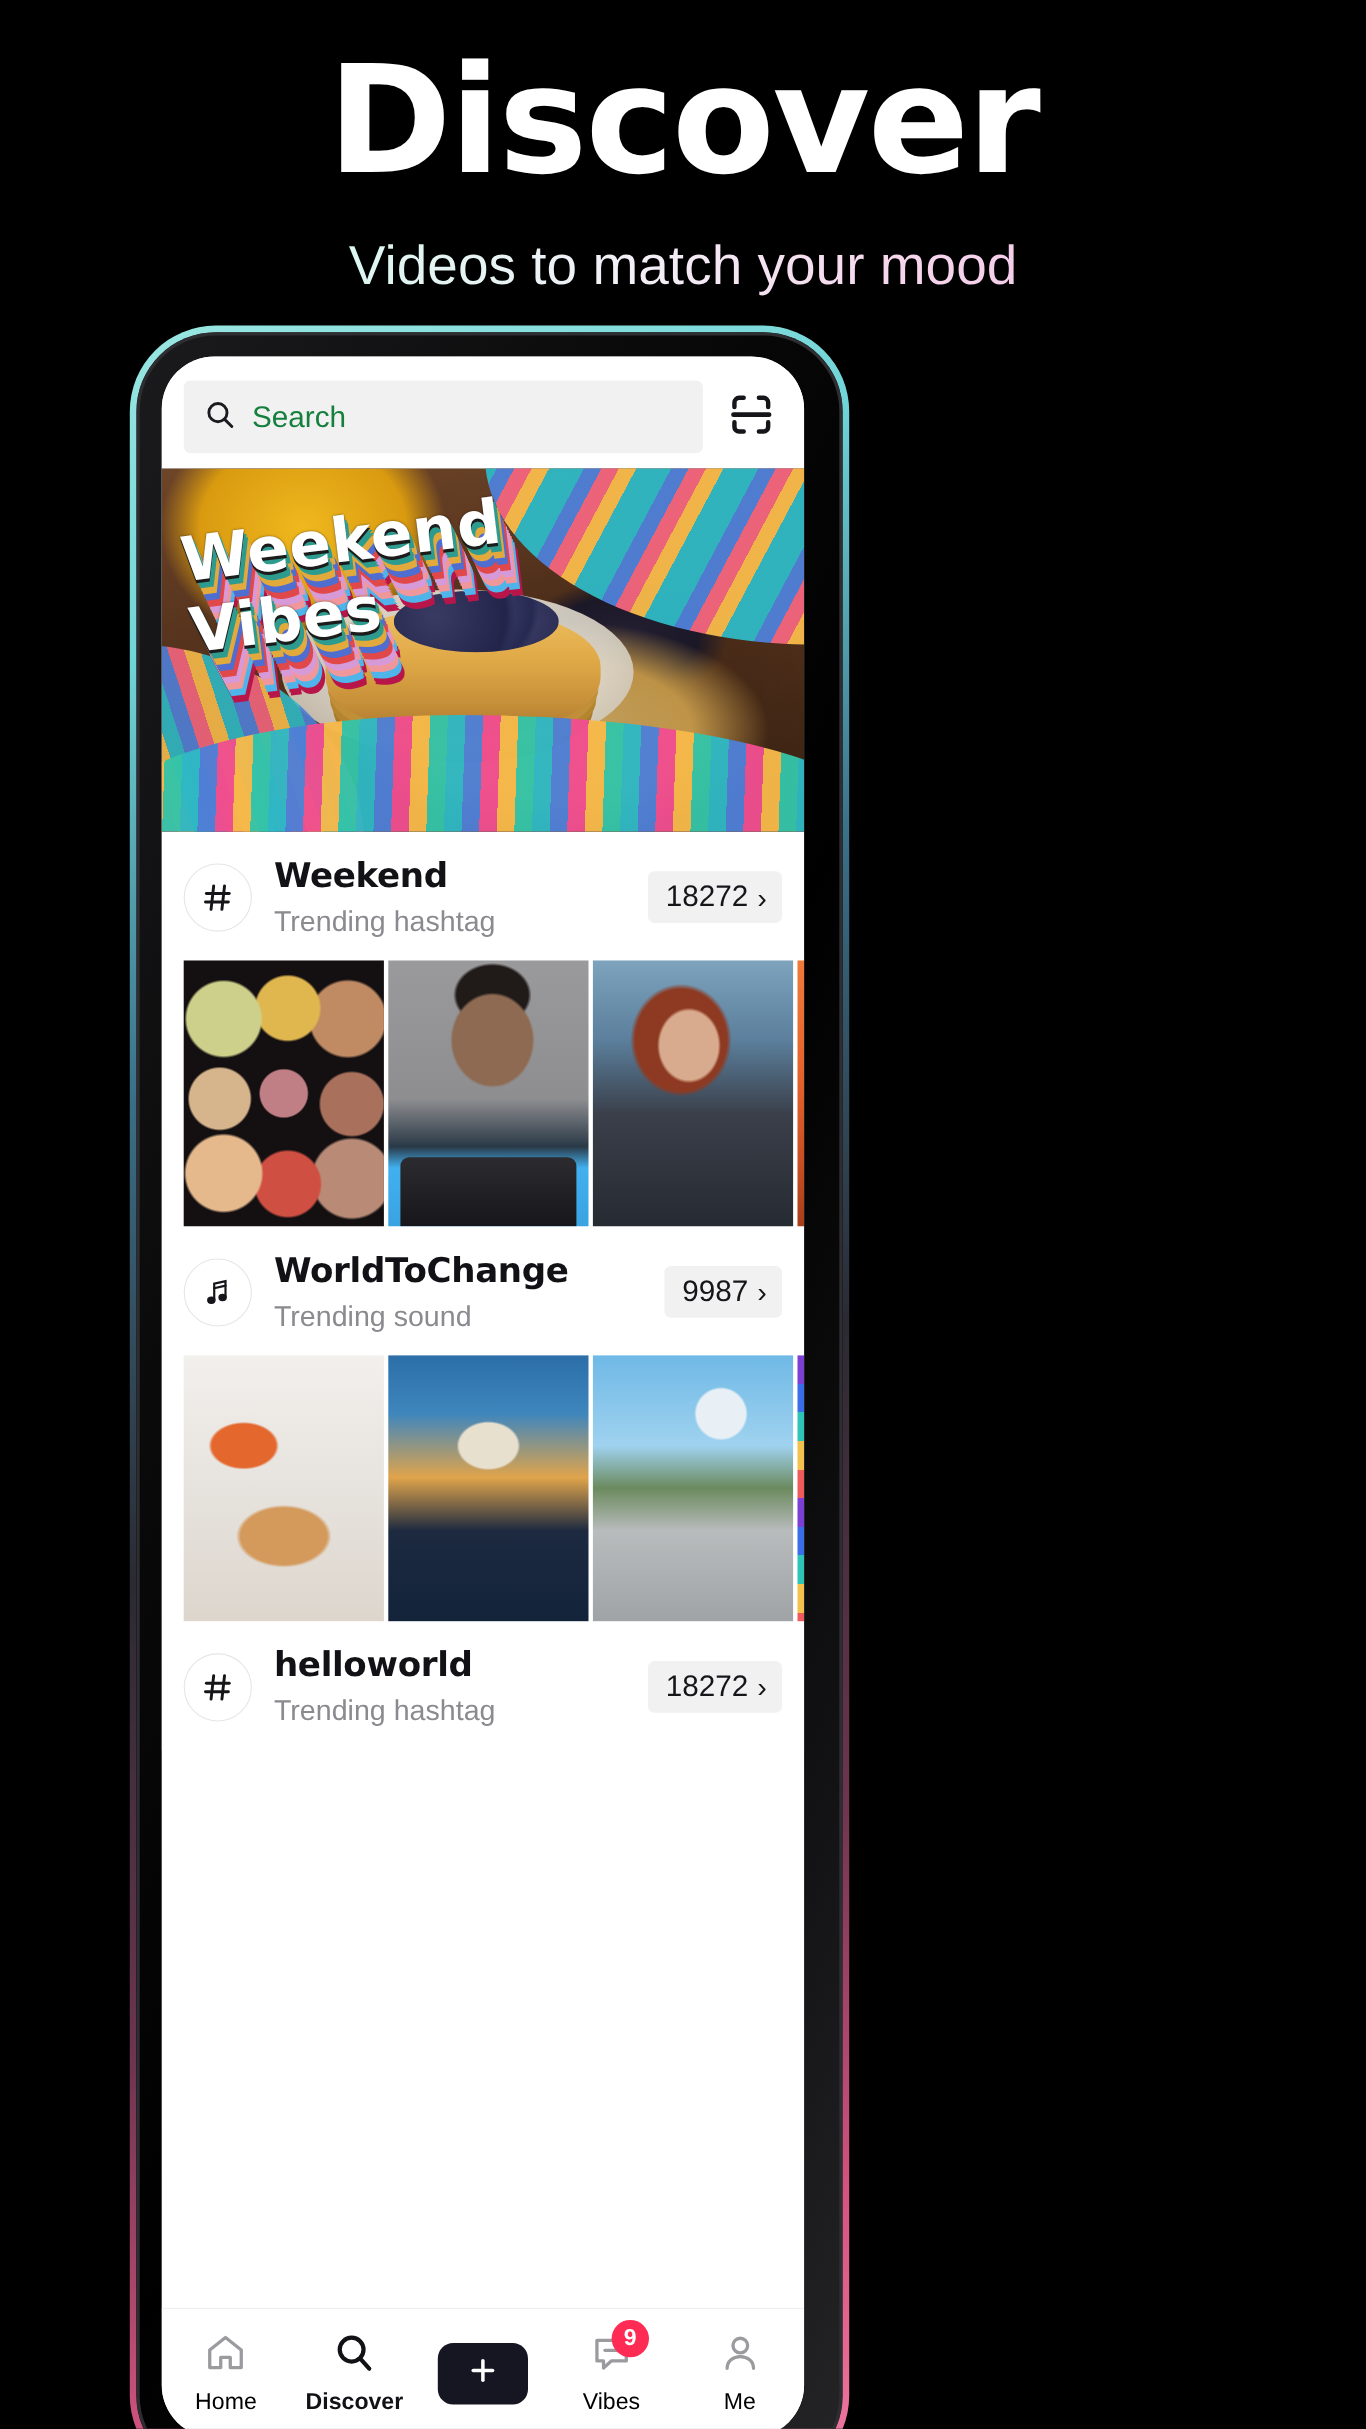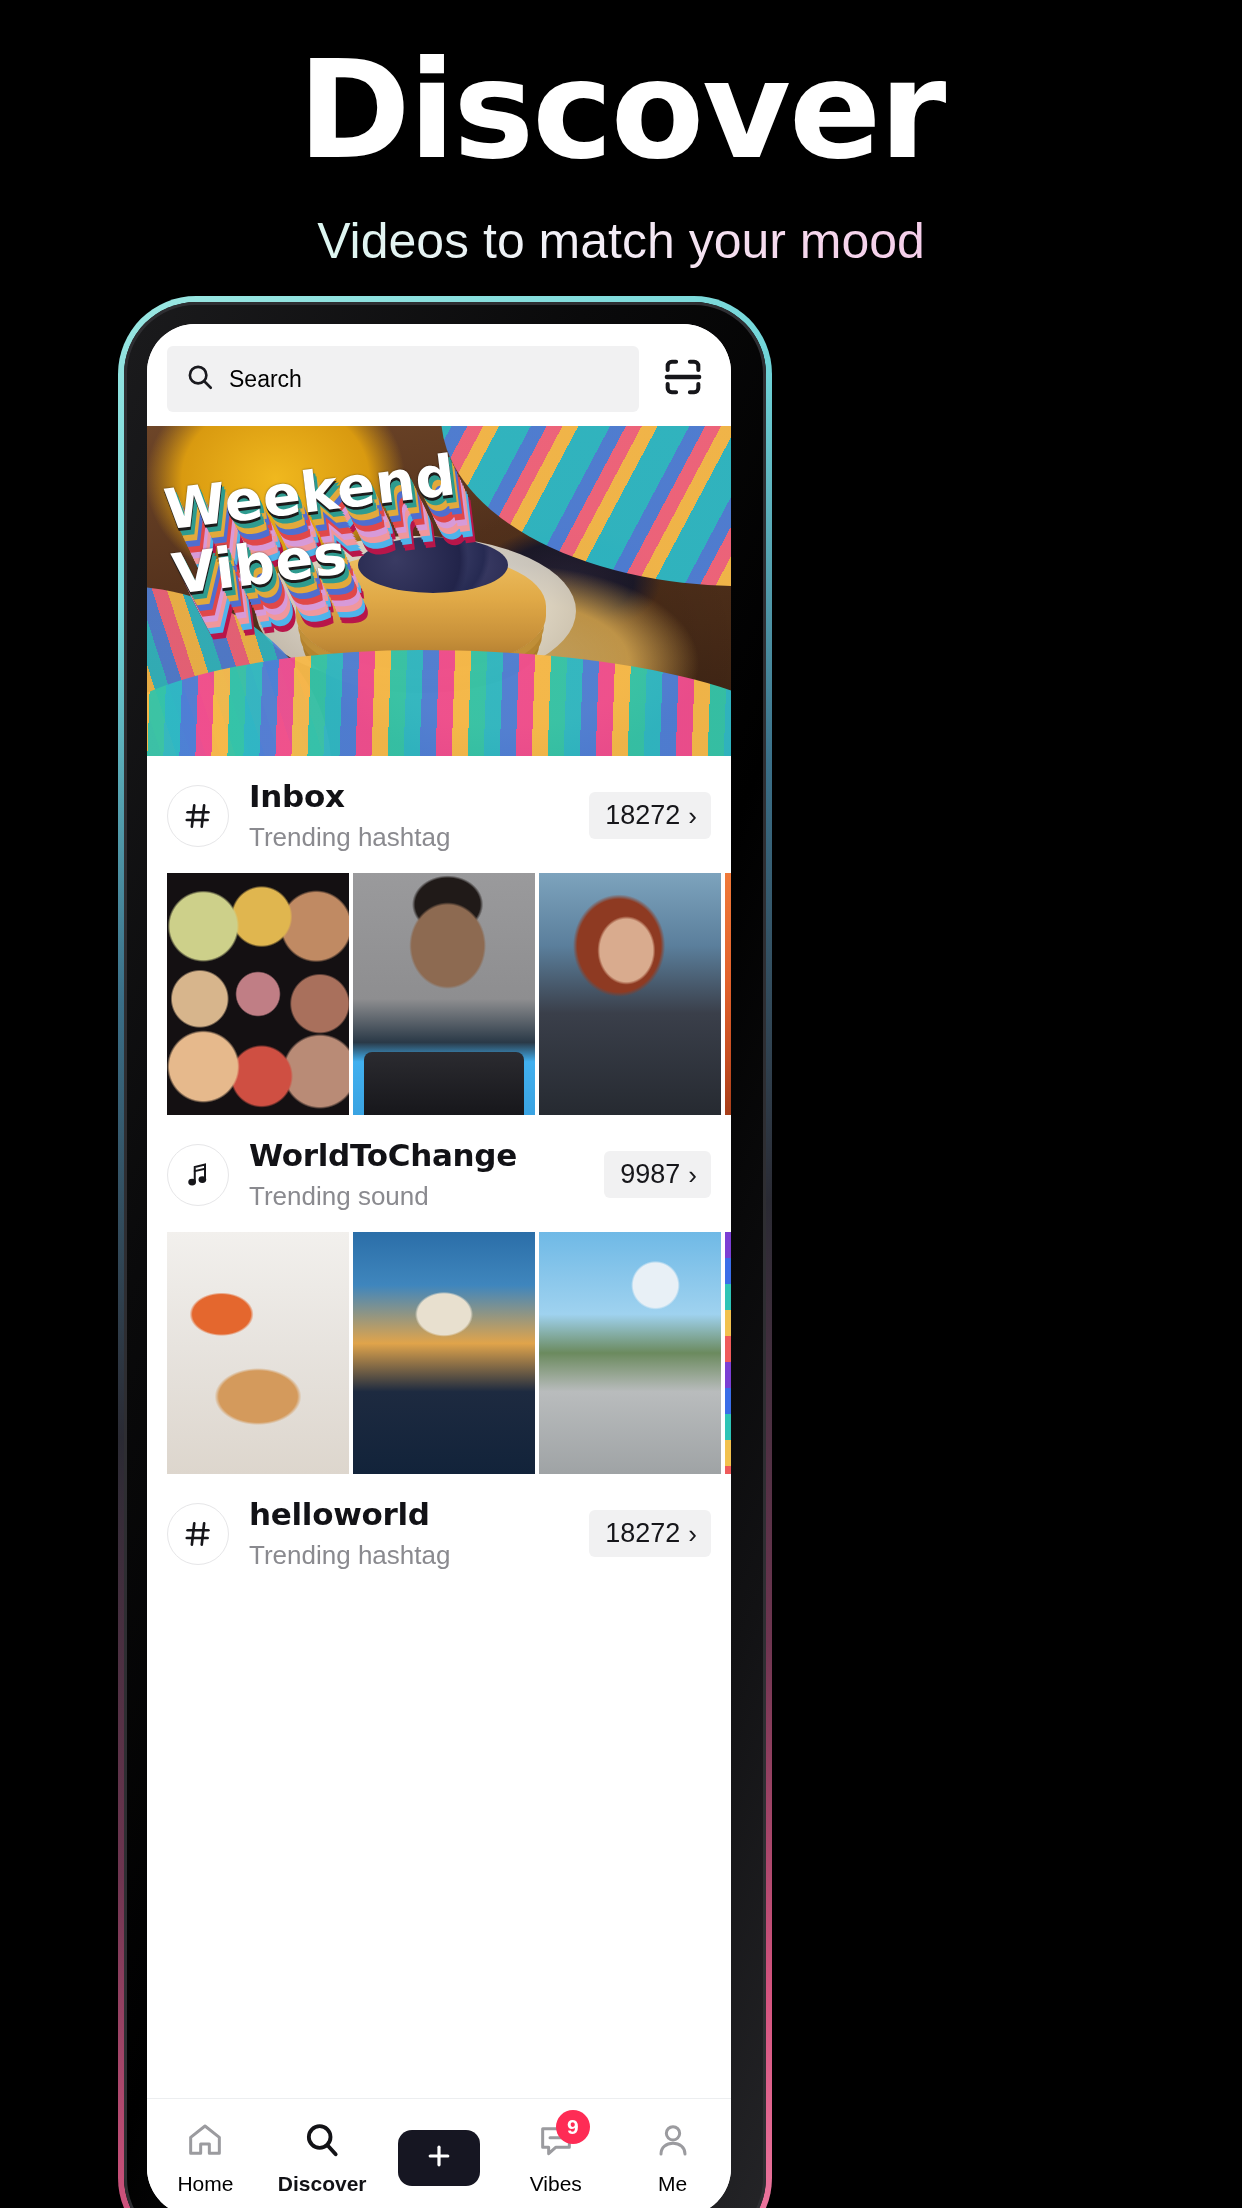--- a/index.html
+++ b/index.html
@@ -71,21 +71,21 @@
   }
   .search-field {
     flex:1;
     display:flex; align-items:center;
     height:66px;
     background:#f1f1f2;
     border-radius:6px;
     padding:0 18px;
     gap:14px;
   }
-  .search-field .lbl { color:#000000; font-size:23px; }
+  .search-field .lbl { color:#15803d; font-size:27px; }
   .scan-btn { width:56px; height:56px; display:flex; align-items:center; justify-content:center; }
 
   
   .banner {
     position:relative;
     height:330px;
     overflow:hidden;
     background:#4a2f20;
   }
   .banner-photo { position:absolute; inset:0;
@@ -292,21 +292,21 @@
       <div class="sec-head">
         <div class="sec-avatar">
           <svg width="32" height="32" viewBox="0 0 24 24" fill="none" stroke="#16161a" stroke-width="2" stroke-linecap="round">
             <line x1="9.2" y1="4" x2="7.4" y2="20"></line>
               <line x1="16.6" y1="4" x2="14.8" y2="20"></line>
             <line x1="4.2" y1="9.2" x2="19.8" y2="9.2"></line>
               <line x1="3.6" y1="15" x2="19.2" y2="15"></line>
           </svg>
         </div>
         <div class="sec-text">
-          <span class="sec-title">Inbox</span>
+          <span class="sec-title">Weekend</span>
           <span class="sec-sub">Trending hashtag</span>
         </div>
         <div class="sec-count">
           <span>18272</span>
           <span class="chev">›</span>
         </div>
       </div>
       <div class="thumbs">
         <div class="thumb t-palette"></div>
         <div class="thumb t-makeup"></div>

